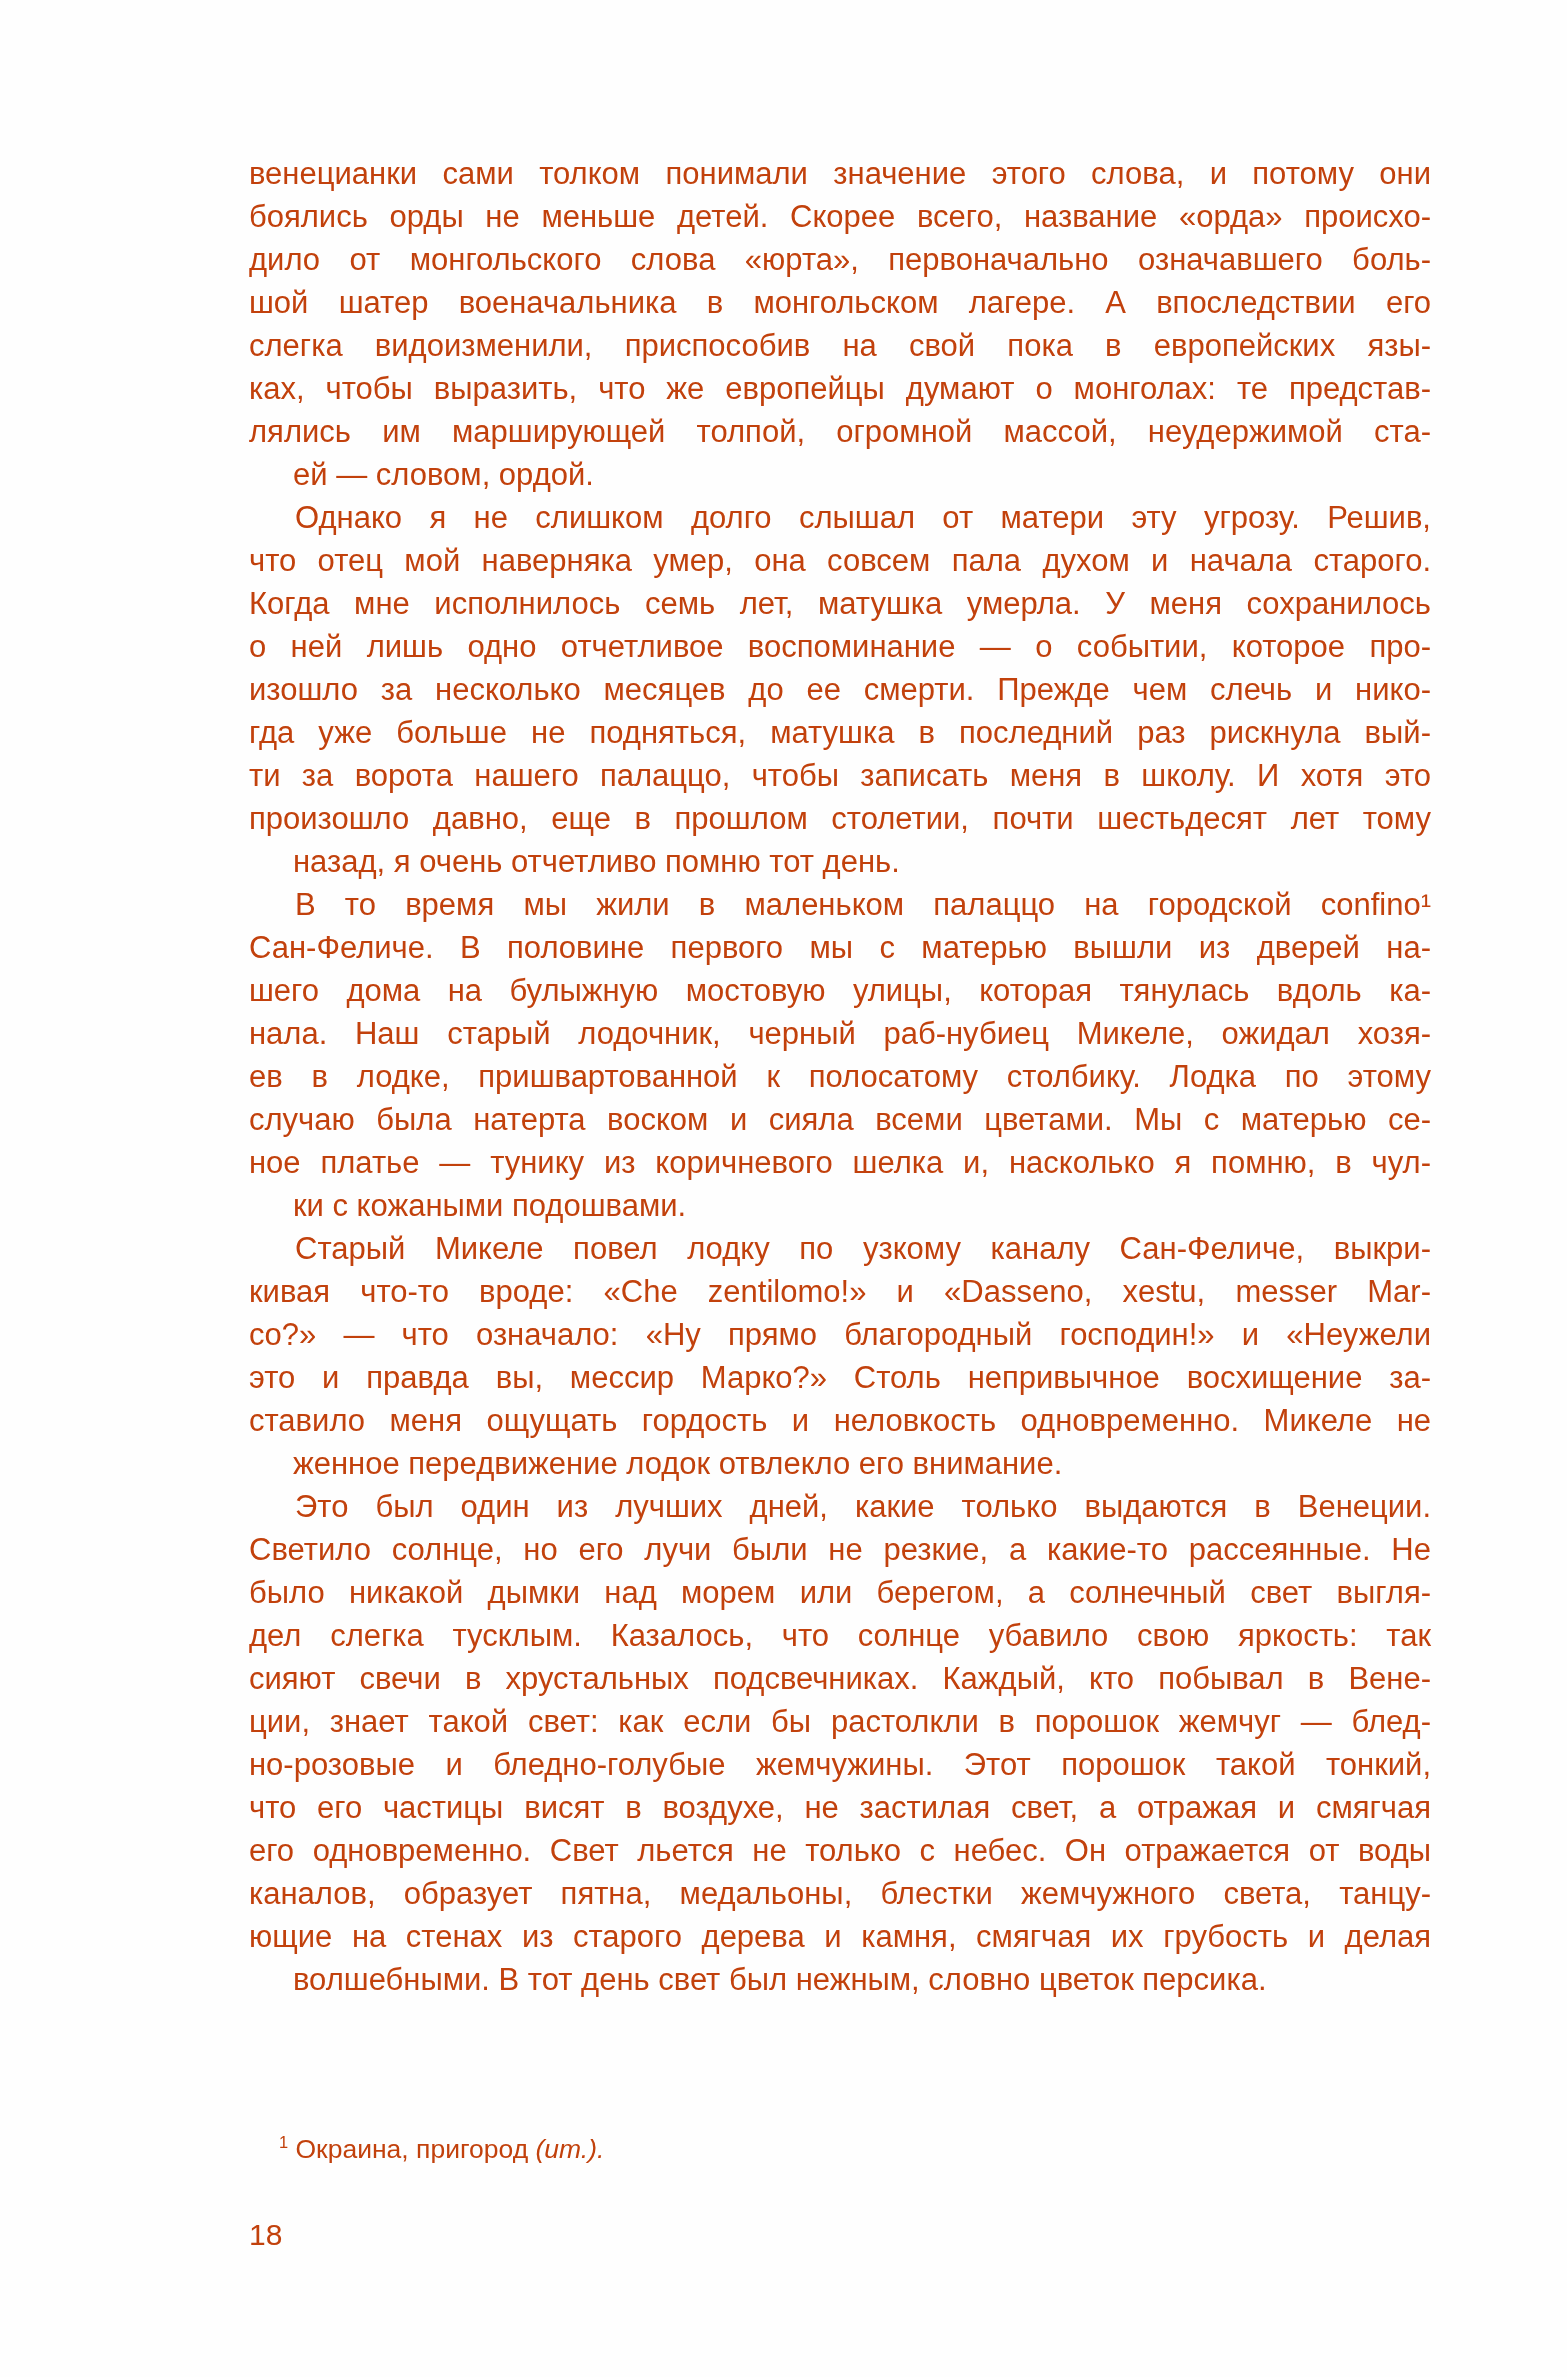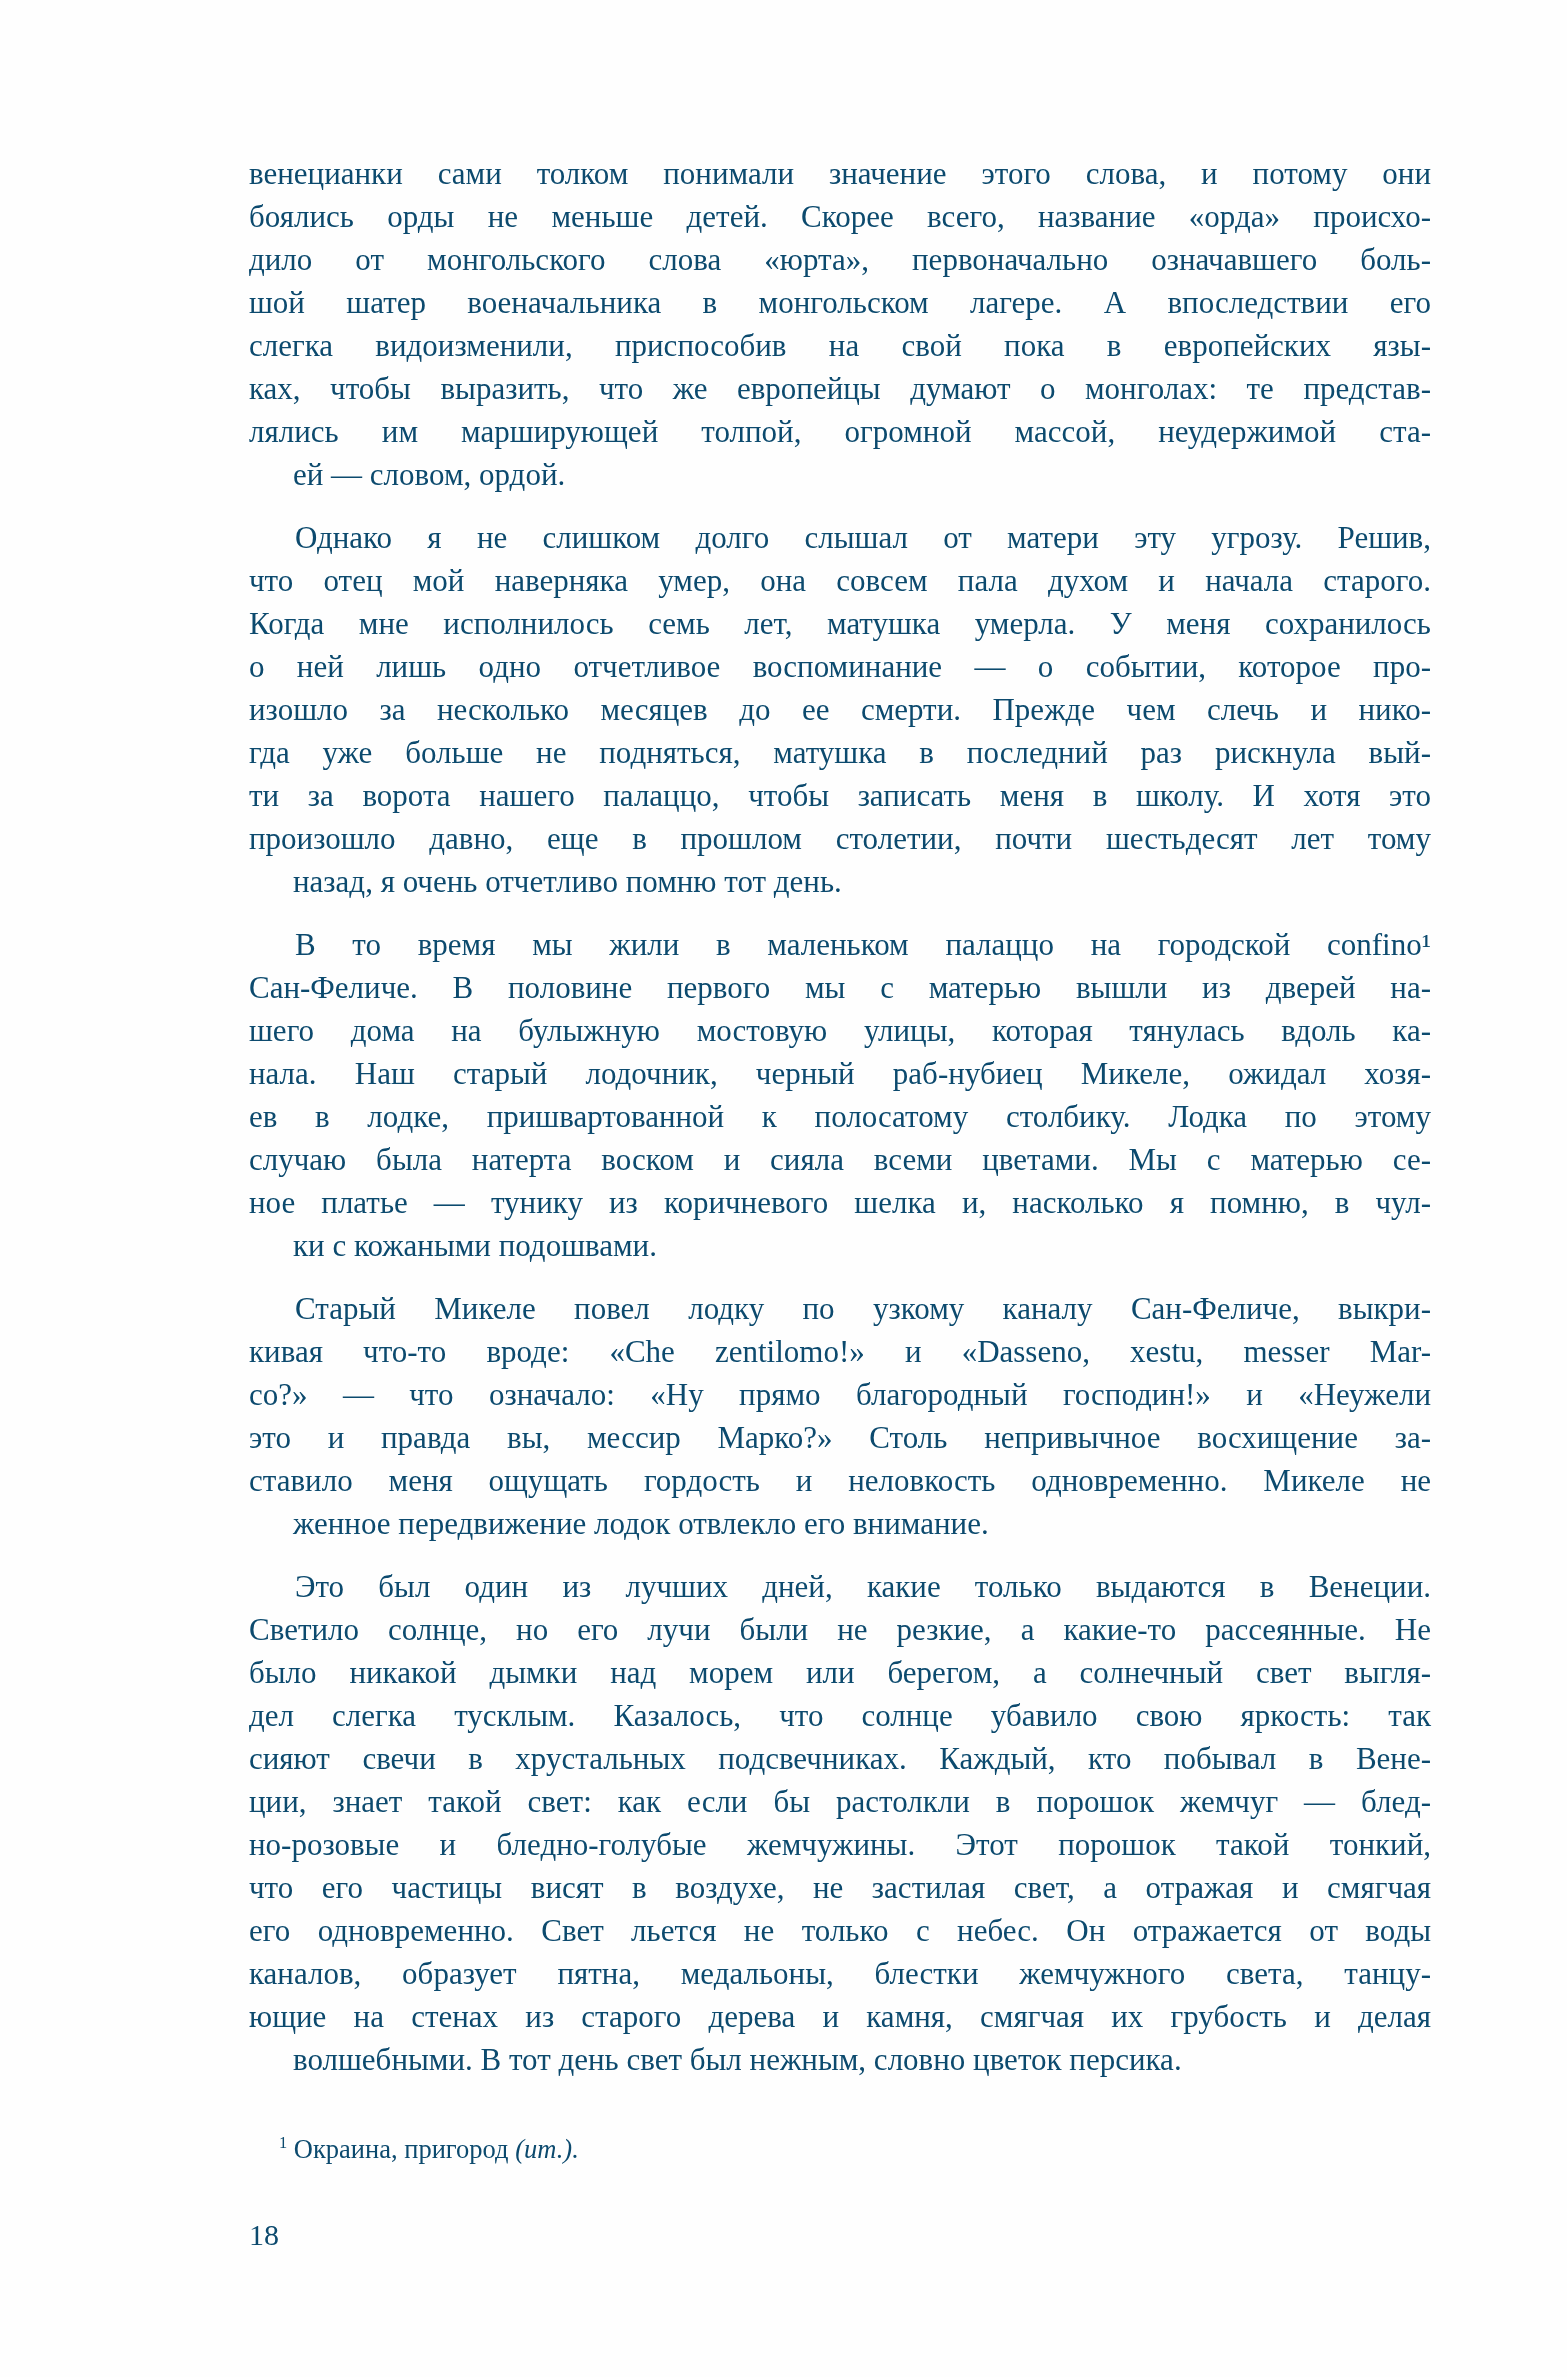--- a/index.html
+++ b/index.html
@@ -2,38 +2,38 @@
 <html lang="ru" style="font-size:14.6px"><head>
 <meta charset="utf-8">
 <style>
   * { margin: 0; padding: 0; box-sizing: border-box; }
   html, body { background: #ffffff; }
   .page {
     position: relative;
     width: 1568px;
     height: 2377px;
     background: #fefefe;
-    font-family: Liberation Serif, serif;
-    color: #0c4a6e;
+    font-family: Liberation Sans, sans-serif;
+    color: #c2410c;
     overflow: hidden;
   }
   .text-block {
     position: absolute;
     left: 249px;
     top: 152px;
     width: 1182px;
     font-size: 31px;
     line-height: 43px;
   }
   .line {
     text-align: justify;
     text-align-last: justify;
   }
   .line.last { text-align-last: left; margin-left: 44px; }
-  .line.indent { text-indent: 46px; margin-top: 20px; }
+  .line.indent { text-indent: 46px; }
   .footnote {
     position: absolute;
     left: 233px;
     top: 2132px;
     width: 1182px;
     font-size: 26.5px;
     line-height: 35px;
   }
   .fn-body { text-indent: 46px; }
   sup { font-size: 0.62em; vertical-align: super; line-height: 0; }

